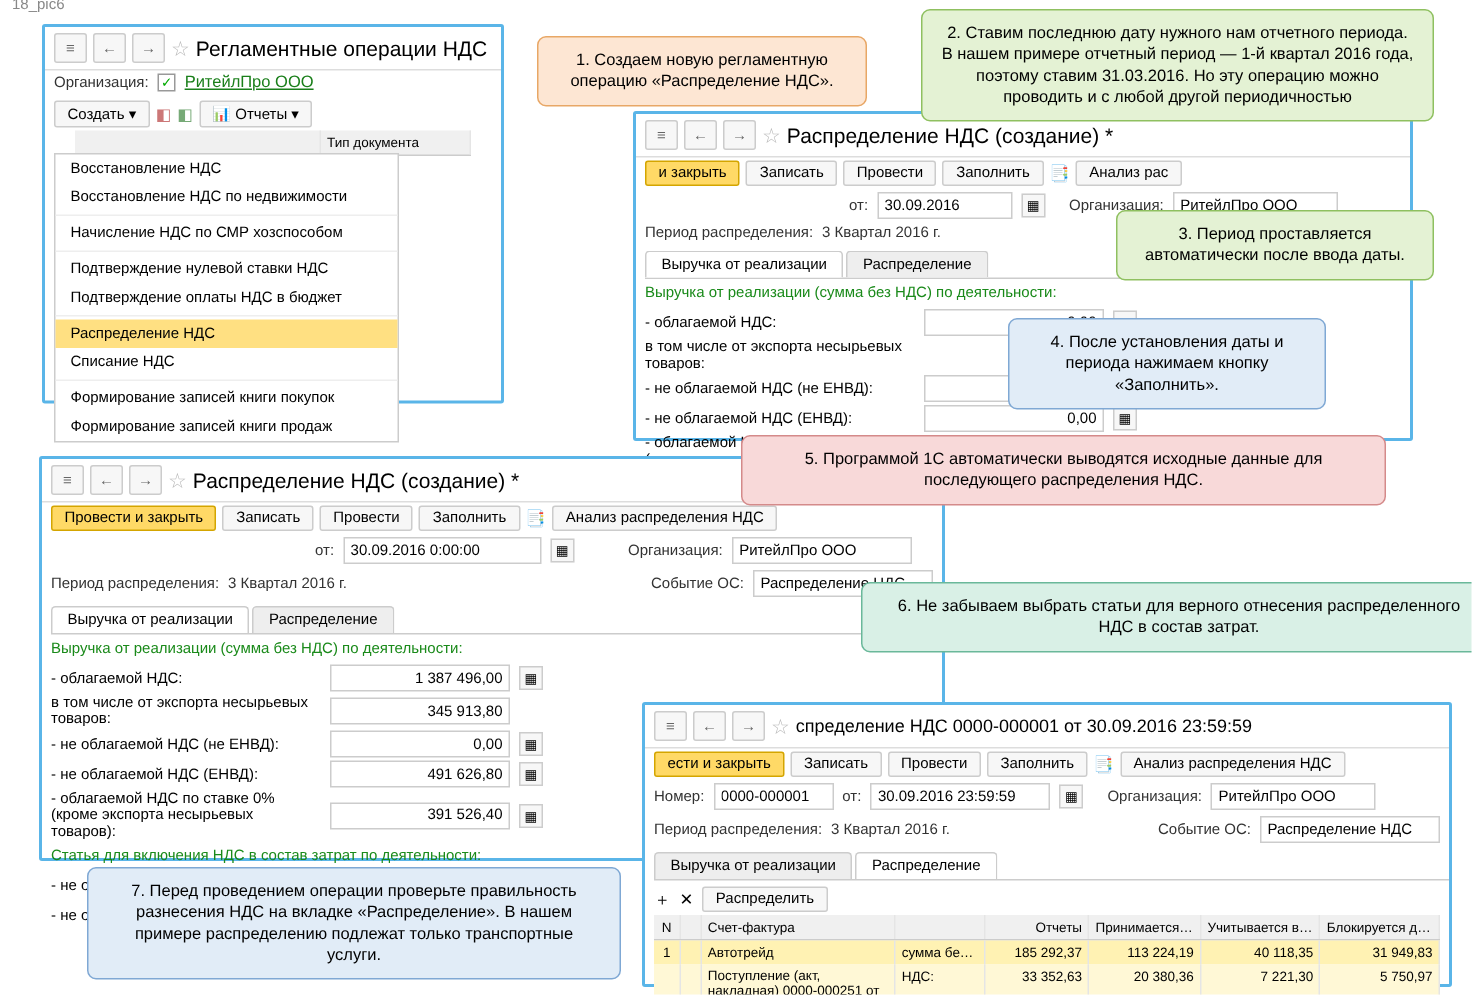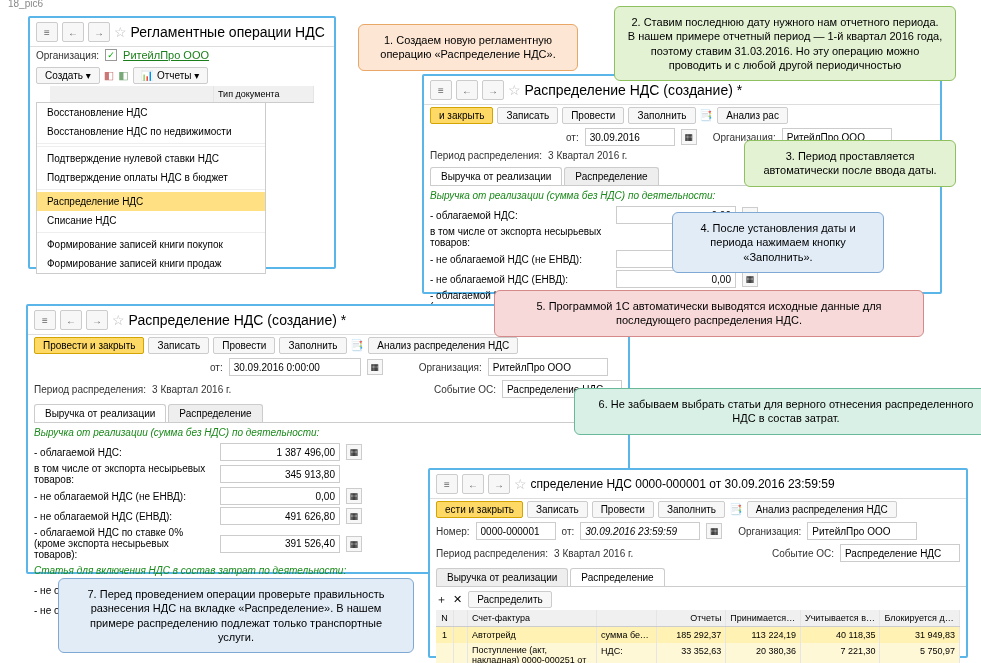--- a/index.html
+++ b/index.html
@@ -22,21 +22,21 @@
   .btn { border:1px solid #ccc; background:#f7f7f7; border-radius:2px; padding:2px 8px; font-size:10px; cursor:pointer; }
   .btn.yellow { background:#ffd966; border-color:#d4a500; }
   .dd { border:1px solid #ccc; background:#fff; }
   .dd .item { padding:4px 10px; font-size:10px; cursor:pointer; }
   .dd .item.sel { background:#ffe082; }
   .dd hr { border:none; border-top:1px solid #eee; margin:2px 0; }
   .input { border:1px solid #ccc; background:#fff; padding:1px 4px; font-size:10px; height:18px; }
   .tabstrip { display:flex; border-bottom:1px solid #ccc; margin-top:4px; }
   .tab { padding:3px 10px; font-size:10px; border:1px solid #ccc; border-bottom:none; background:#eee; margin-right:2px; border-radius:3px 3px 0 0; cursor:pointer; }
   .tab.active { background:#fff; }
-  .section-head { color:#1a8a1a; font-size:10px; padding:4px 6px;font-style:italic; }
+  .section-head { color:#1a8a1a; font-size:10px; padding:4px 6px; }
   .formrow { display:flex; align-items:center; gap:6px; padding:1px 6px; }
   .formrow .flbl { width:180px; font-size:10px; }
   .numinp { text-align:right; width:120px; }
   .miniicon { width:16px; height:16px; border:1px solid #ccc; display:flex; align-items:center; justify-content:center; font-size:9px; background:#f7f7f7; }
   .thead { display:flex; background:#f0f0f0; border-bottom:1px solid #ccc; font-size:9px; }
   .thead > div, .trow > div { padding:3px 4px; border-right:1px solid #e5e5e5; overflow:hidden; white-space:nowrap; text-overflow:ellipsis; }
   .trow { display:flex; font-size:9px; }
   .trow.yellow { background:#fff2b3; }
   .trow.yellow2 { background:#fff8d6; }
   .badgecol { width:18px; text-align:center; }
@@ -70,20 +70,21 @@
   <div style="padding:0 20px;">
     <div class="thead" style="justify-content:flex-end;">
         <div style="flex:1"></div>
         <div style="width:100px;">Тип документа</div>
       </div>
   </div>
   <div class="dd" style="position:absolute; left:6px; top:84px; width:230px; z-index:5;">
     <div class="item">Восстановление НДС</div>
     <div class="item">Восстановление НДС по недвижимости</div>
     <hr>
+    <div class="item">Начисление НДС по СМР хозспособом</div>
     <hr>
     <div class="item">Подтверждение нулевой ставки НДС</div>
     <div class="item">Подтверждение оплаты НДС в бюджет</div>
     <hr>
     <div class="item sel">Распределение НДС</div>
     <div class="item">Списание НДС</div>
     <hr>
     <div class="item">Формирование записей книги покупок</div>
     <div class="item">Формирование записей книги продаж</div>
   </div>
@@ -230,21 +231,21 @@
     <span class="btn">Записать</span>
     <span class="btn">Провести</span>
     <span class="btn">Заполнить</span>
     <span class="ibtn">📑</span>
     <span class="btn">Анализ распределения НДС</span>
   </div>
   <div class="row">
     <span class="lbl">Номер:</span>
     <input class="input" style="width: 80px;" value="0000-000001">
     <span class="lbl">от:</span>
-    <input class="input" style="width: 120px; font-style: italic;" value="30.09.2016 23:59:59">
+    <input class="input" style="width: 120px;" value="30.09.2016 23:59:59">
     <span class="miniicon">▦</span>
     <span class="lbl" style="margin-left:10px;">Организация:</span>
     <input class="input" style="width: 110px;" value="РитейлПро ООО">
   </div>
   <div class="row">
     <span class="lbl">Период распределения:</span>
     <span class="lbl">3 Квартал 2016 г.</span>
     <span style="flex:1"></span>
     <span class="lbl">Событие ОС:</span>
     <input class="input" style="width: 120px;" value="Распределение НДС">

